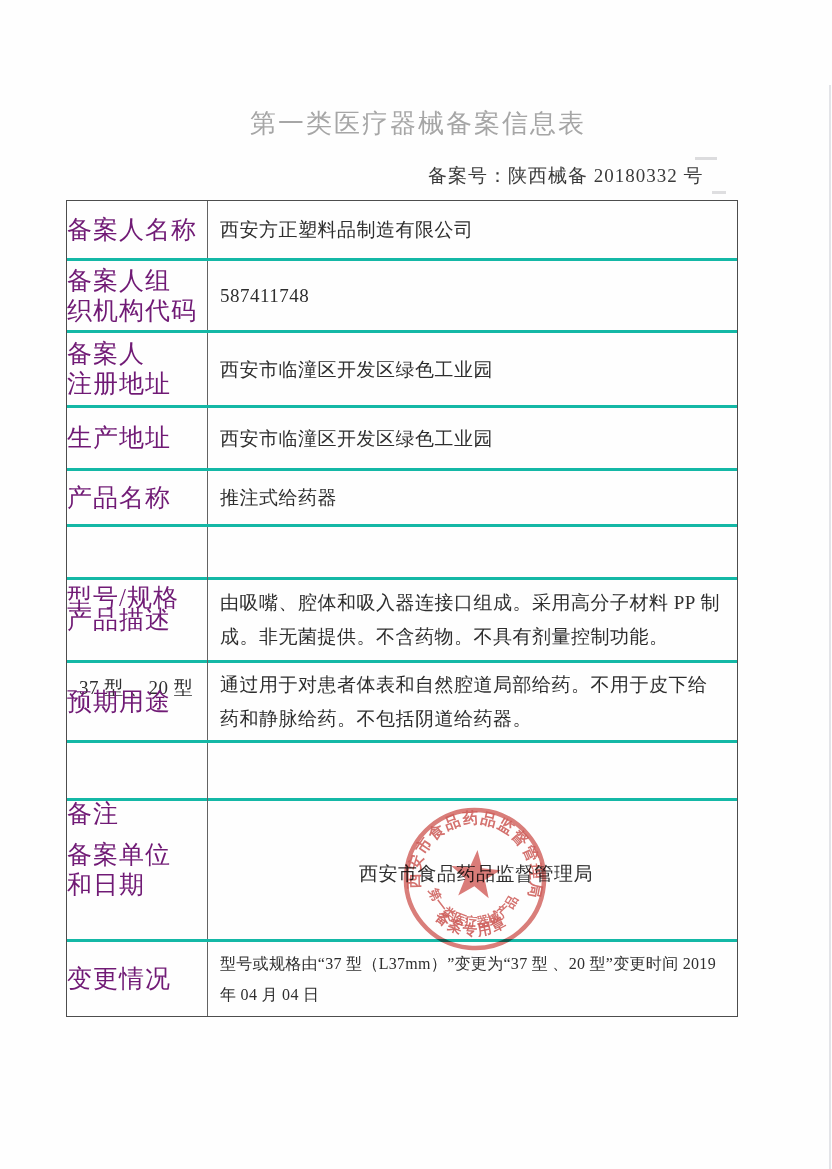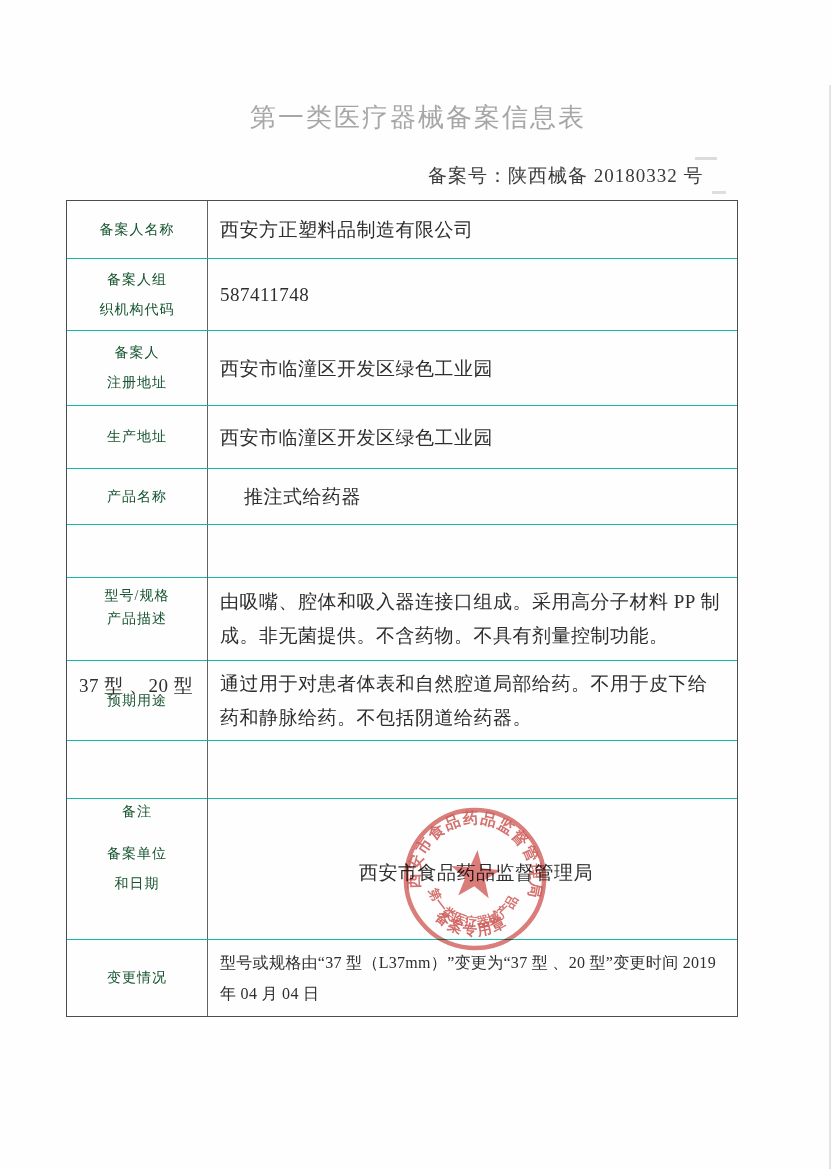--- a/index.html
+++ b/index.html
@@ -5,49 +5,49 @@
   html,body { margin:0; padding:0; background:#ffffff; }
   .page {
     position:relative;
     width:832px; height:1169px;
     background:#fefefe;
     overflow:hidden;
     font-family:"Liberation Serif","DejaVu Serif",serif;
     color:#2e2e2e;
   }
   .doc-title {
-    position:absolute; left:250px; top:100px;
+    position:absolute; left:250px; top:106px;
     font-size:26px; letter-spacing:2px;
     color:#a6a6a6;
     white-space:nowrap;
   }
   .filing-no {
     position:absolute; left:428px; top:163px;
     font-size:19px; letter-spacing:1px;
     color:#3a3a3a;
     white-space:nowrap;
   }
   .doc-table {
     position:absolute; left:66px; top:200px;
     width:672px;
     border:1.5px solid #4d4d4d;
     box-sizing:border-box;
     background:transparent;
   }
-  .t-row { display:flex; box-sizing:border-box; border-top:1px solid #14b8a6; }
+  .t-row { display:flex; box-sizing:border-box; border-top:3px solid #14b8a6; }
   .t-row:first-child { border-top:none; }
   .r1 { height:57px; } .r2 { height:72px; } .r3 { height:75px; }
-  .r4 { height:63px; } .r5 { height:56px;gap:24px; } .r6 { height:53px;flex-direction:column; }
+  .r4 { height:63px; } .r5 { height:56px; } .r6 { height:53px;flex-direction:column; }
   .r7 { height:83px; } .r8 { height:80px; } .r9 { height:58px;flex-direction:column; }
   .r10 { height:141px;gap:7px; } .r11 { height:77px; }
   .t-label {
     width:141px; flex:0 0 141px;
     border-right:1px solid #636363;
-    display:flex; flex-direction:column; justify-content:center; align-items:center;
-    font-size:14px; letter-spacing:1px; color:#14532d;
+    display:flex; flex-direction:column; justify-content:center; align-items:flex-start;
+    font-size:25px; letter-spacing:1px; color:#701a75;
     text-align:center; line-height:30px;
     box-sizing:border-box;
   }
   .t-value {
     flex:1 1 auto;
     display:flex; flex-direction:column; justify-content:center;
     padding:4px 12px 4px 12px;
     font-size:19px; letter-spacing:0.5px; color:#2e2e2e;
     line-height:31px;
     box-sizing:border-box;

